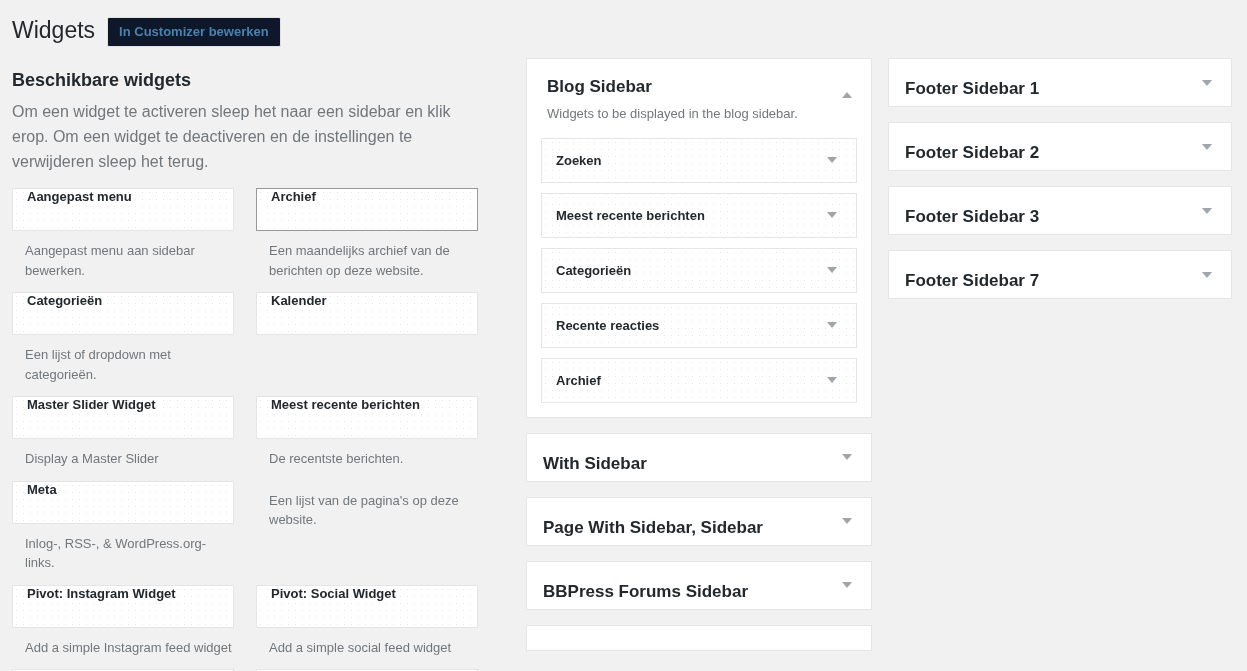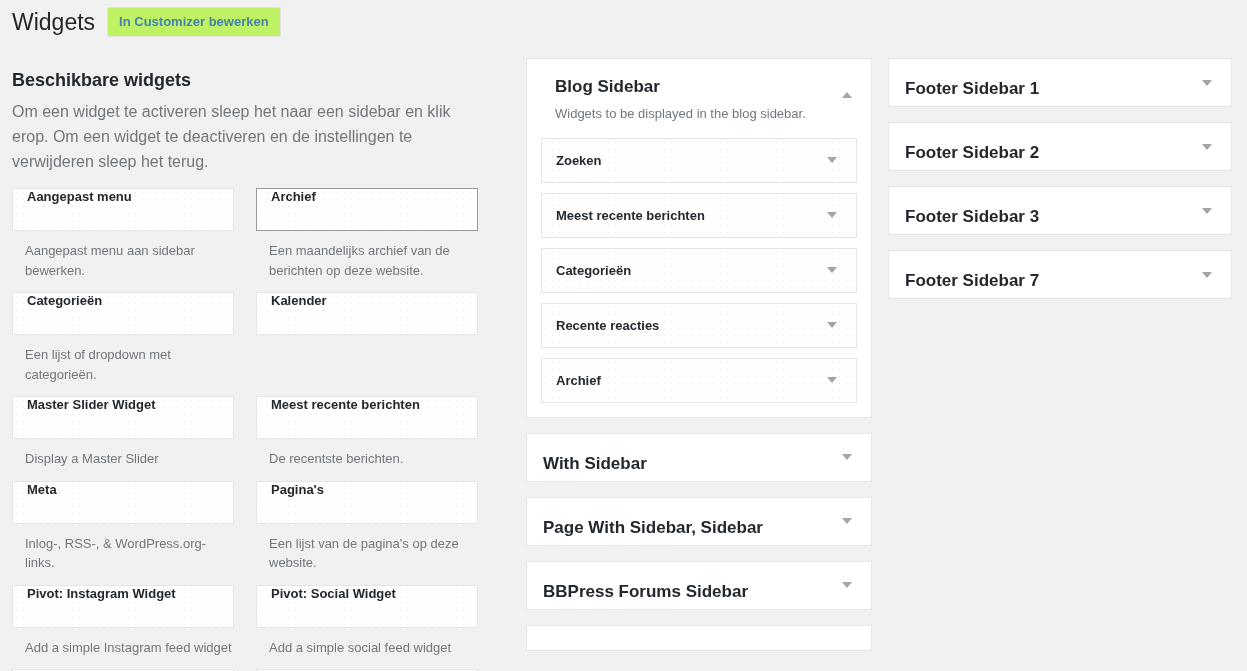--- a/index.html
+++ b/index.html
@@ -13,37 +13,37 @@
     font-family: "Liberation Sans", sans-serif;
     color: #444;
     overflow: hidden;
     position: relative;
   }
 
   
   #page-header {
     position: absolute;
     left: 12px;
-    top: 4px;
-    display: flex;
-    align-items: center;
+    top: 12px;
+    display: flex;
+    align-items: flex-end;
   }
   #page-title {
     font-size: 23px;
     font-weight: 400;
     color: #23282d;
     line-height: 29px;
     margin: 0;
     padding: 4px 0 2px 0;
     white-space: nowrap;
   }
   #customizer-link {
     display: inline-block;
     margin-left: 12px;
-    background: #bef264;
+    background: #0f172a;
     border: 1px solid #e2e2e2;
     border-radius: 2px;
     color: #4783ad;
     font-size: 13px;
     font-weight: bold;
     line-height: 1;
     padding: 7px 11px 8px 11px;
     text-decoration: none;
     white-space: nowrap;
     cursor: pointer;
@@ -118,21 +118,21 @@
 
   
   .sidebar-panel {
     background: #fff;
     border: 1px solid #e5e5e5;
     box-sizing: border-box;
     margin-bottom: 15px;
     position: relative;
   }
   .sidebar-head {
-    padding: 16px 16px 14px 28px;
+    padding: 16px 16px 14px 20px;
     cursor: pointer;
     position: relative;
   }
   .sidebar-panel.collapsed .sidebar-head {
     padding: 18px 16px 6px 16px;
   }
   .sidebar-name {
     font-size: 17px;
     font-weight: bold;
     color: #23282d;
@@ -244,23 +244,20 @@
         </div>
         <div class="widget-desc">De recentste berichten.</div>
       </div>
       <div class="widget-cell left-cell">
         <div class="widget-card">
           <span class="widget-card-title">Meta</span>
         </div>
         <div class="widget-desc">Inlog-, RSS-, &amp; WordPress.org-links.</div>
       </div>
       <div class="widget-cell right-cell">
-        <div class="widget-card">
-          <span class="widget-card-title">Pagina's</span>
-        </div>
         <div class="widget-desc">Een lijst van de pagina's op deze website.</div>
       </div>
       <div class="widget-cell left-cell">
         <div class="widget-card">
           <span class="widget-card-title">Pivot: Instagram Widget</span>
         </div>
         <div class="widget-desc">Add a simple Instagram feed widget</div>
       </div>
       <div class="widget-cell right-cell">
         <div class="widget-card">

